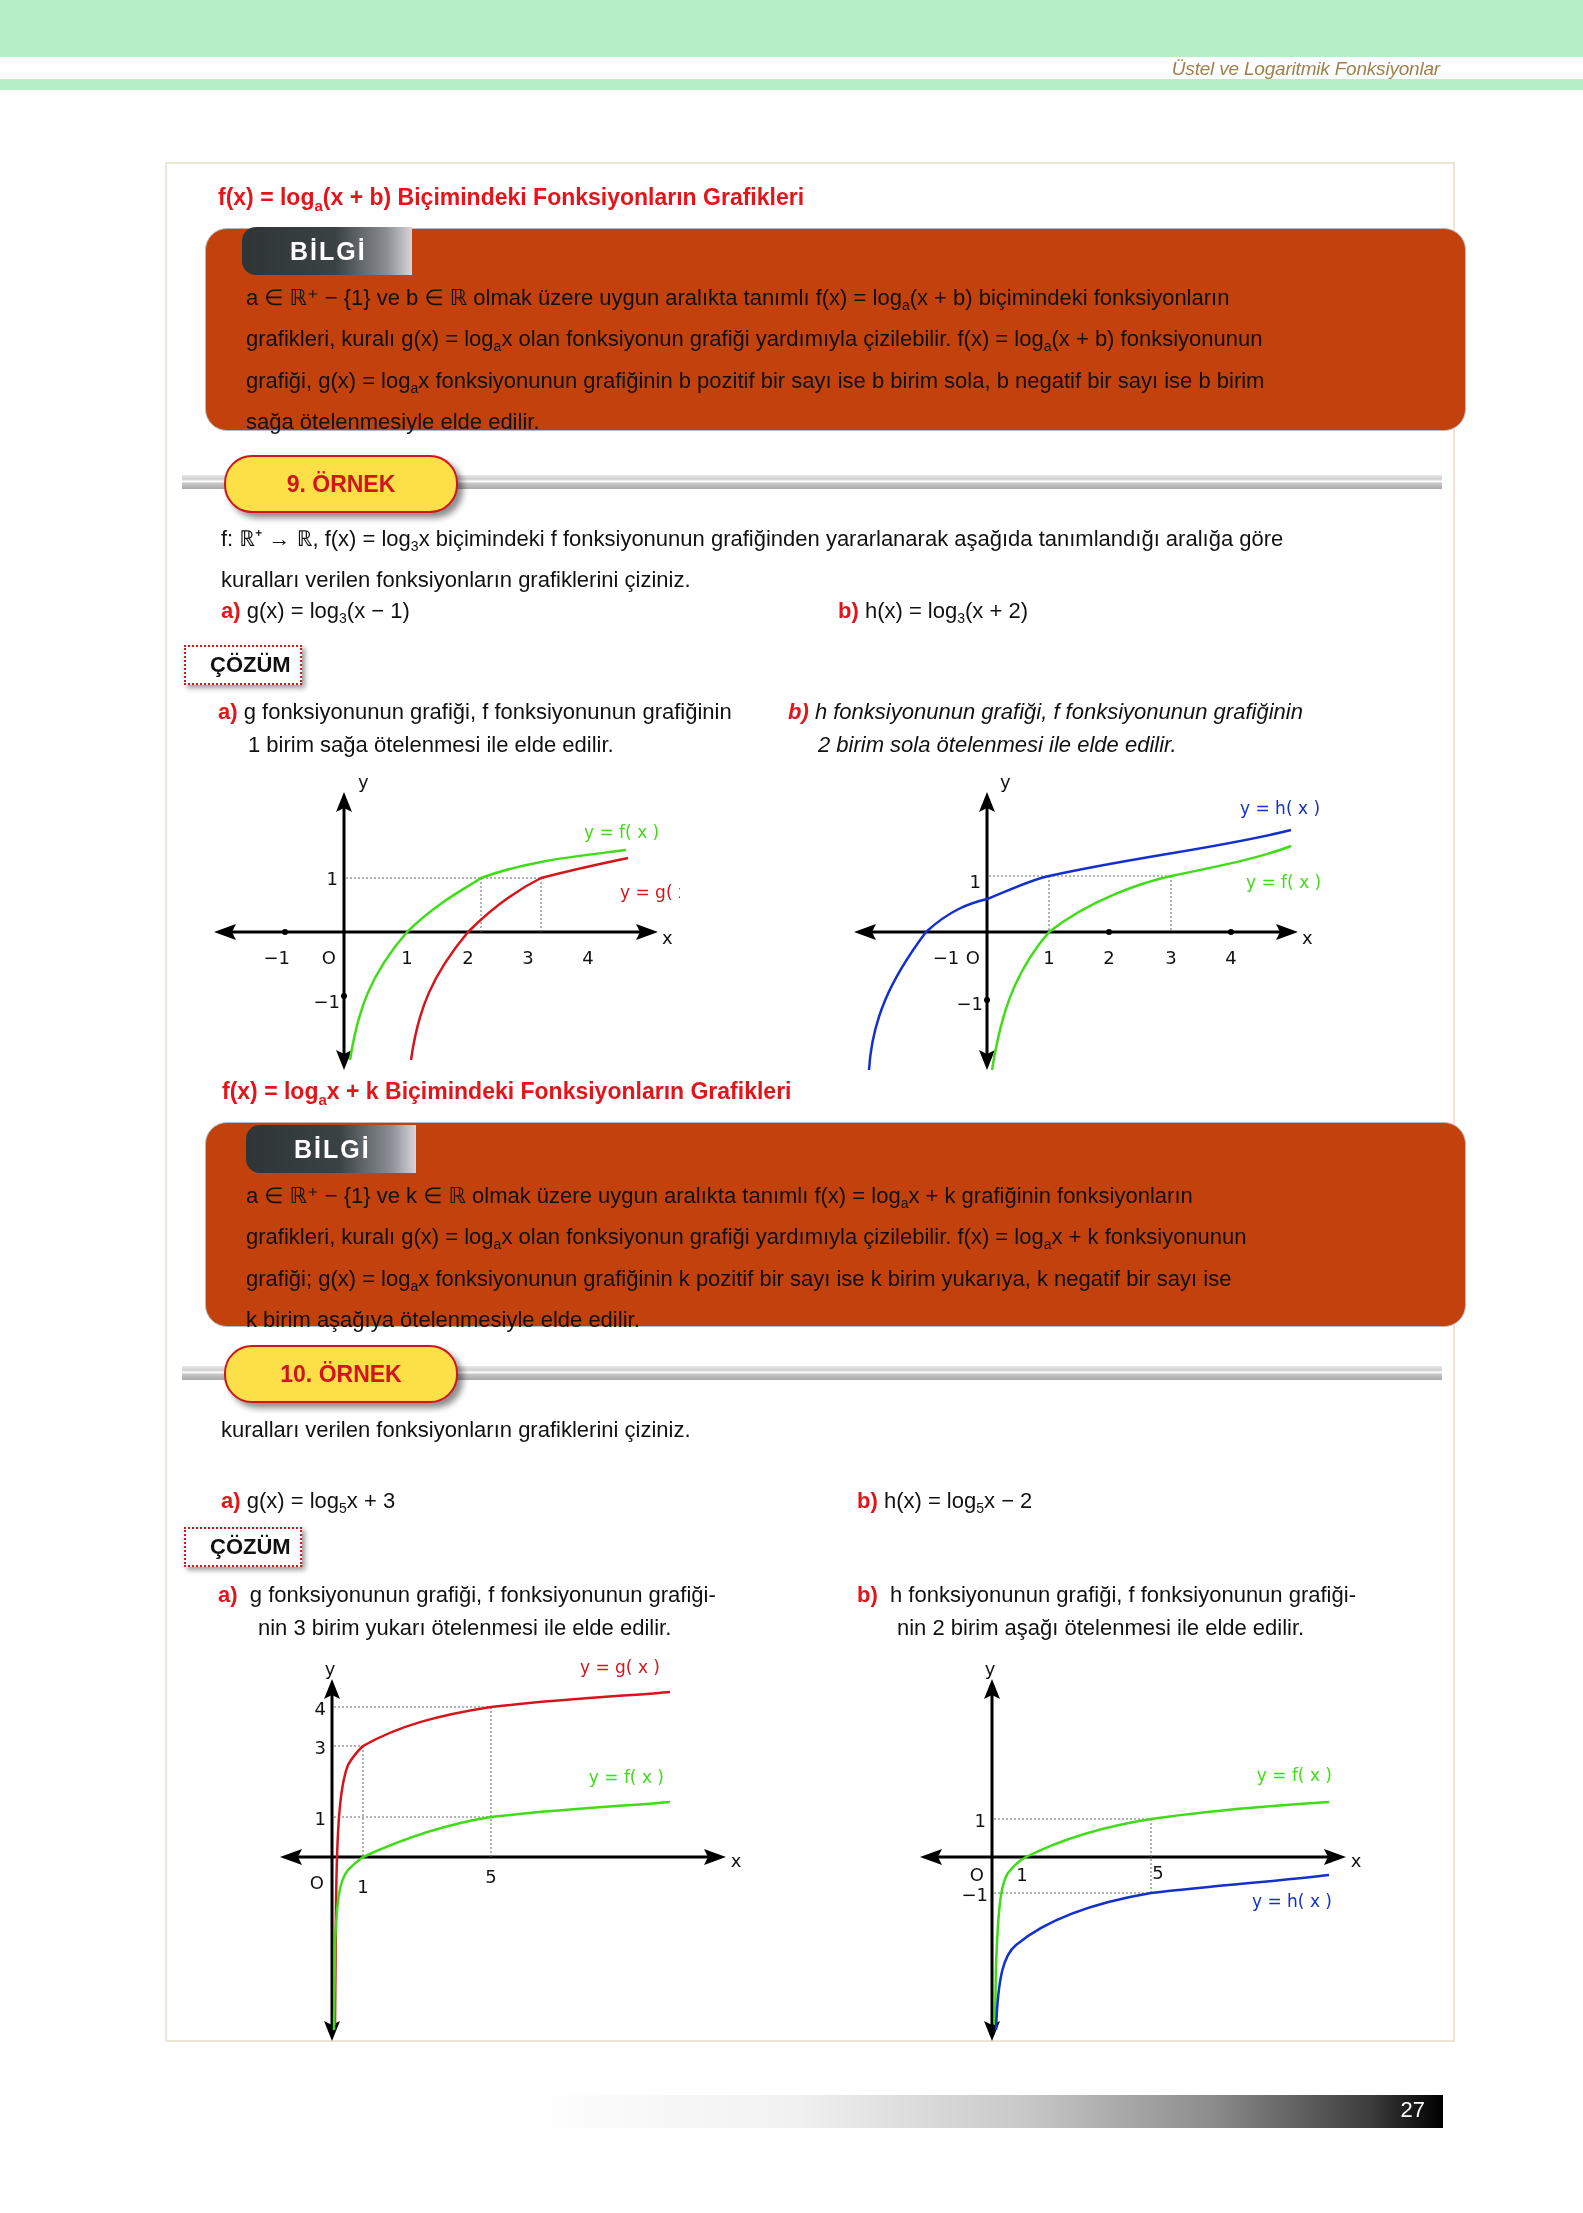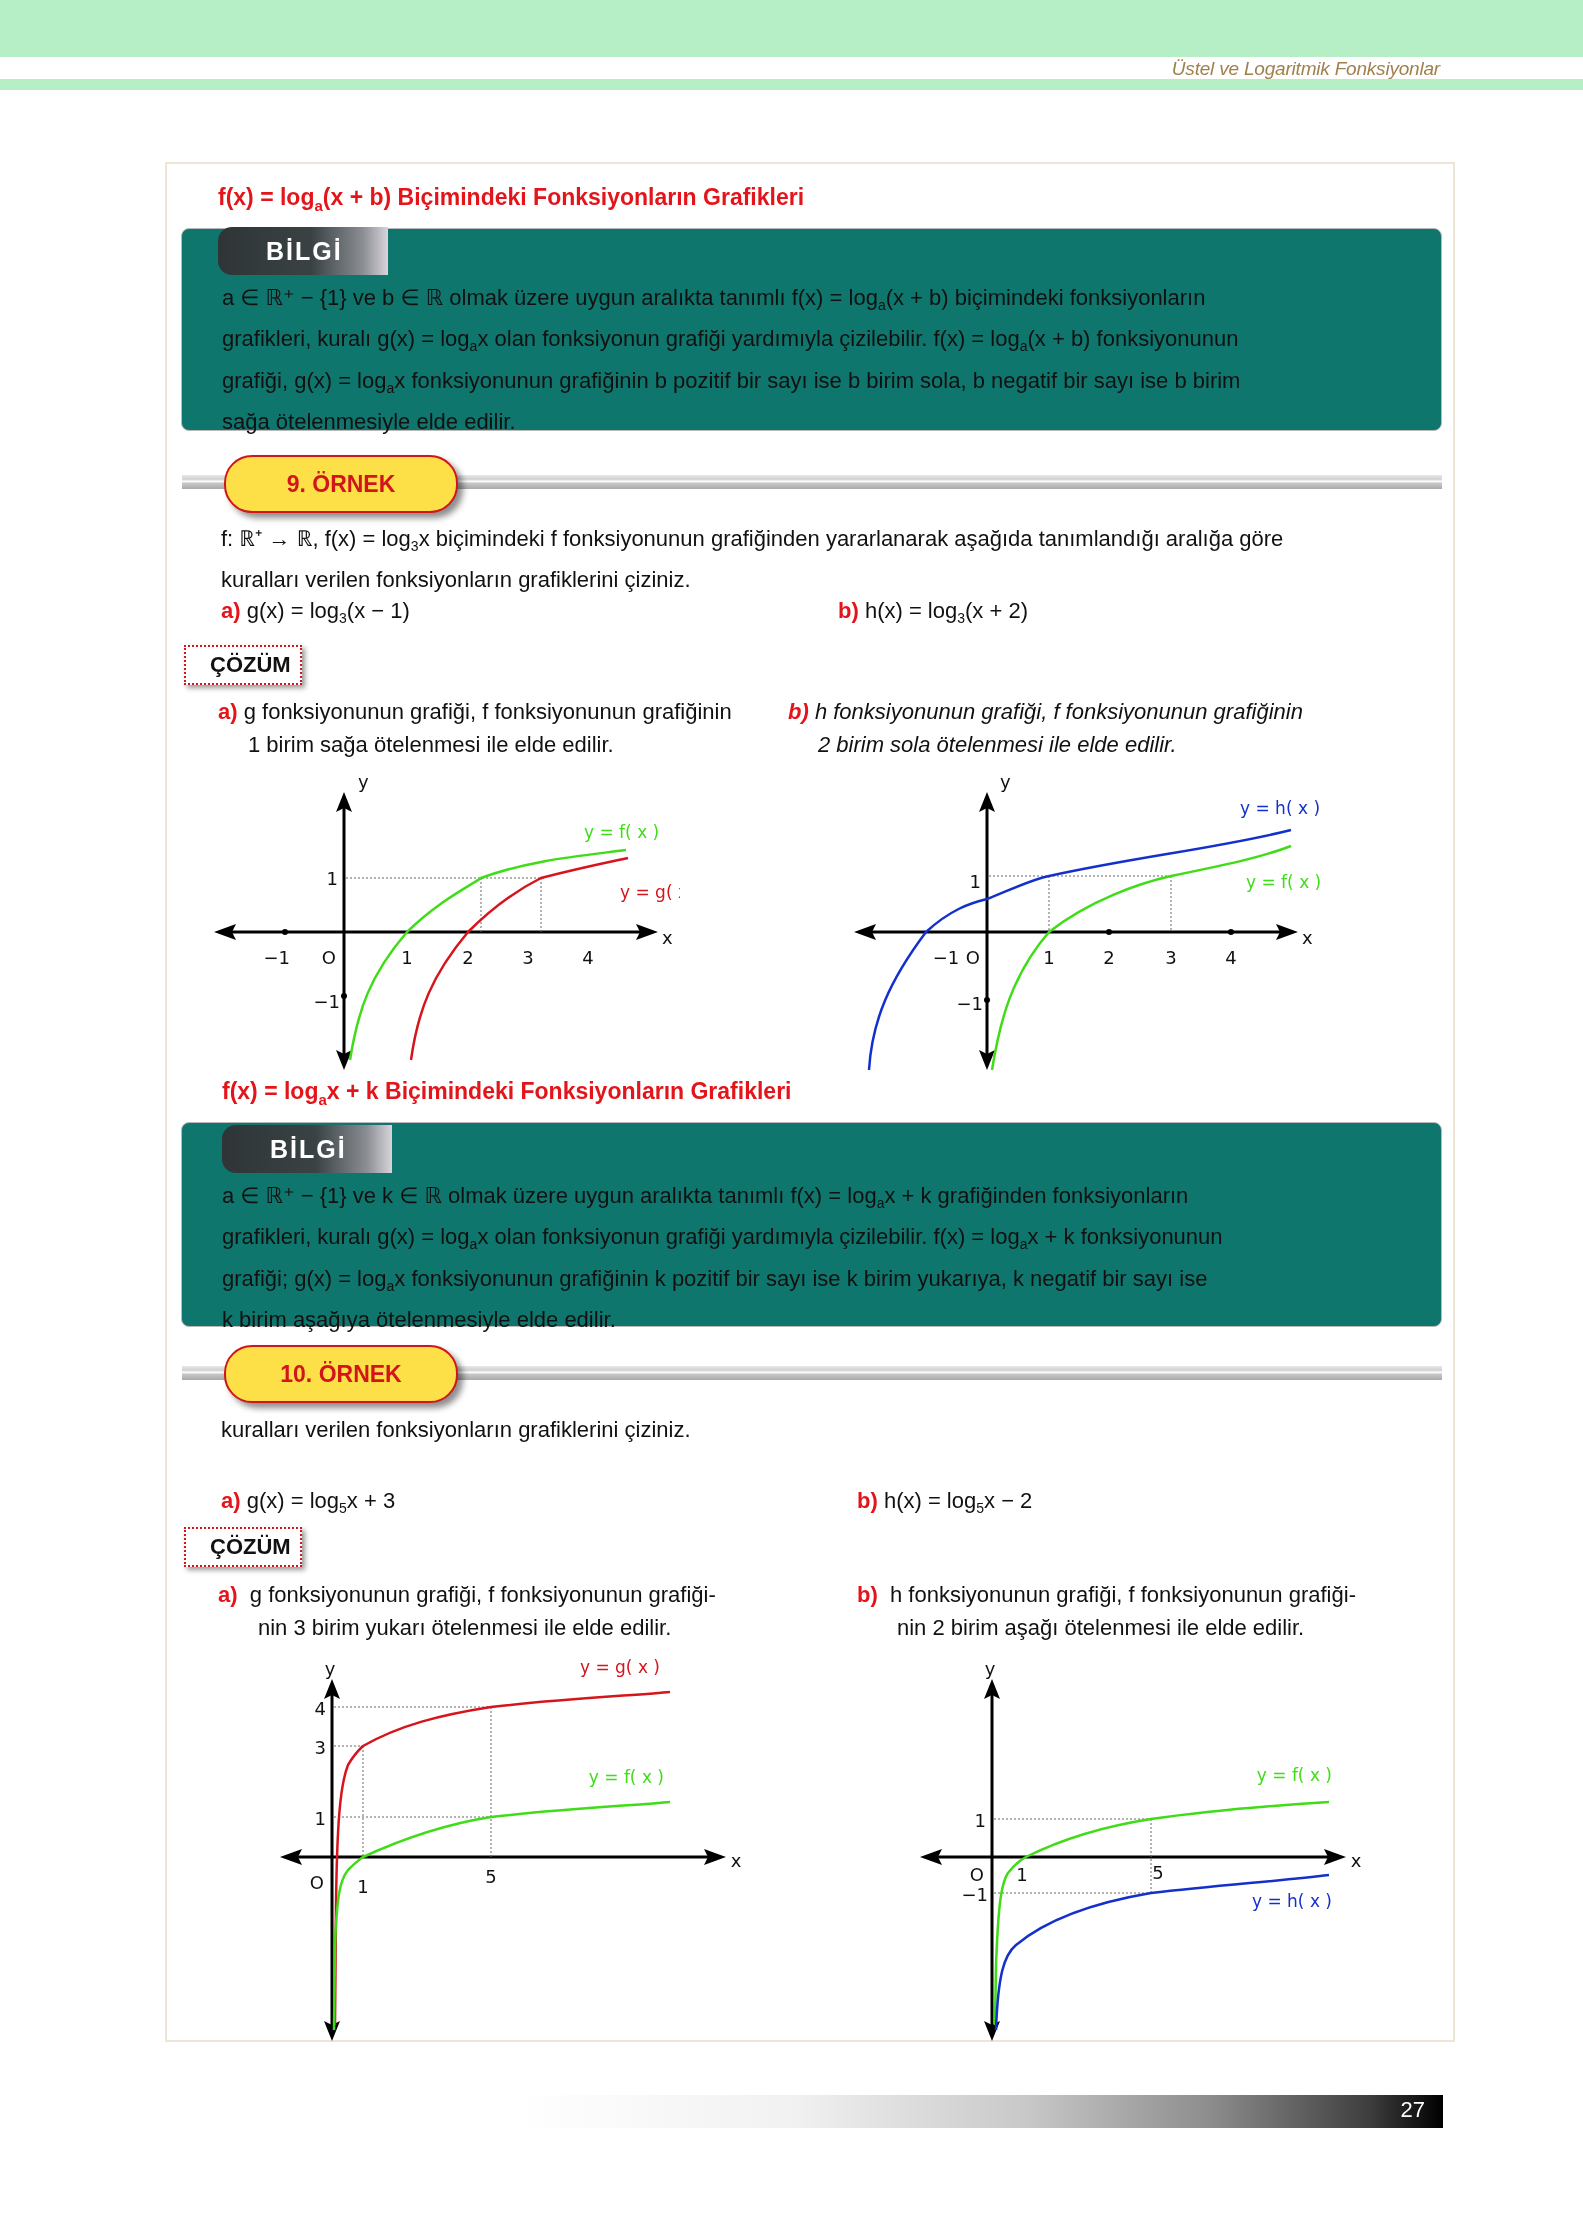--- a/index.html
+++ b/index.html
@@ -4,21 +4,21 @@
 <style>
   html,body{margin:0;padding:0;background:#fff;}
   body{width:1583px;height:2213px;position:relative;overflow:hidden;font-family:"Liberation Sans",sans-serif;color:#111;}
   .top-band{position:absolute;left:0;top:0;width:1583px;height:57px;background:#b6eec6;}
   .top-thin{position:absolute;left:0;top:79px;width:1583px;height:11px;background:#b6eec6;}
   .running-head{position:absolute;right:143px;top:58px;font-style:italic;font-size:19px;color:#a0804d;letter-spacing:-0.2px;}
   .frame{position:absolute;left:165px;top:162px;width:1290px;height:1880px;border:2px solid #ede6d4;box-sizing:border-box;}
   .abs{position:absolute;}
   .sec-title{font-weight:bold;color:#e3151a;font-size:23px;white-space:nowrap;}
   .sec-title sub{font-size:15px;}
-  .info-box{position:absolute;background:#0f766e;border:1.5px solid #b9b9b9;border-radius:8px;box-sizing:border-box;}
+  .info-box{position:absolute;background:#c2410c;border:1.5px solid #b9b9b9;border-radius:22px;box-sizing:border-box;margin-left:24px;}
   .bilgi-tag{position:absolute;height:48px;border-radius:14px 0 0 14px;background:linear-gradient(90deg,#2f3537 0%,#3a4244 55%,#8a8d93 85%,#d8d4dc 100%);color:#fff;font-weight:bold;font-size:25px;letter-spacing:2px;display:flex;align-items:center;padding-left:48px;box-sizing:border-box;}
   .info-text{position:absolute;left:40px;right:20px;font-size:22px;line-height:34px;color:#111;}
   sub.s{font-size:14px;}
   .ornek-rule{position:absolute;height:14px;background:linear-gradient(180deg,#e8e8e8 0%,#d0d0d0 30%,#fff 45%,#c6c6c6 60%,#a9a9a9 100%);}
   .ornek-pill{position:absolute;width:230px;height:54px;border:2px solid #d1151b;border-radius:28px;background:#fde047;box-shadow:5px 5px 6px rgba(0,0,0,0.45);display:flex;align-items:center;justify-content:center;color:#d1151b;font-weight:bold;font-size:23px;}
   .q-text{position:absolute;font-size:22px;line-height:34px;}
   .red{color:#e3151a;font-weight:bold;}
   .cozum{position:absolute;width:118px;height:40px;border:2px dotted #d1151b;background:#fff;box-shadow:3px 3px 5px rgba(0,0,0,0.4);font-weight:bold;font-size:22px;display:flex;align-items:center;padding-left:24px;box-sizing:border-box;}
   .sol-text{position:absolute;font-size:22px;line-height:33px;}
   svg text{font-family:"DejaVu Sans",sans-serif;}
@@ -142,21 +142,21 @@
   <text x="406" y="128" font-size="17" fill="#3fdc17">y = f( x )</text>
 </svg>
 
 <div class="abs sec-title" style="left:222px;top:1078px;">
   <span>f(x) = log</span><sub>a</sub><span>x + k</span><span> Biçimindeki Fonksiyonların Grafikleri</span>
 </div>
 
 <div class="info-box" style="left:181px;top:1122px;width:1261px;height:205px;">
   <div class="bilgi-tag" style="left:40px;top:2px;width:170px;">BİLGİ</div>
   <div class="info-text" style="top:56px;">
-    <div><span>a ∈ ℝ⁺ − {1} ve k ∈ ℝ  olmak üzere uygun aralıkta tanımlı  f(x) = log</span><sub class="s">a</sub><span>x + k grafiğinden fonksiyonların</span></div>
+    <div><span>a ∈ ℝ⁺ − {1} ve k ∈ ℝ  olmak üzere uygun aralıkta tanımlı  f(x) = log</span><sub class="s">a</sub><span>x + k grafiğinin fonksiyonların</span></div>
     <div><span>grafikleri, kuralı g(x) = log</span><sub class="s">a</sub><span>x olan fonksiyonun grafiği yardımıyla çizilebilir. f(x) = log</span><sub class="s">a</sub><span>x + k  fonksiyonunun</span></div>
     <div><span>grafiği; g(x) = log</span><sub class="s">a</sub><span>x fonksiyonunun grafiğinin k pozitif bir sayı ise k birim yukarıya, k negatif bir sayı ise</span></div>
     <div><span>k birim aşağıya ötelenmesiyle elde edilir.</span></div>
   </div>
 </div>
 
 <div class="ornek-rule" style="left:182px;top:1366px;width:1260px;"></div>
 <div class="ornek-pill" style="left:224px;top:1345px;">10. ÖRNEK</div>
 
 <div class="q-text" style="left:221px;top:1413px;width:1230px;">

